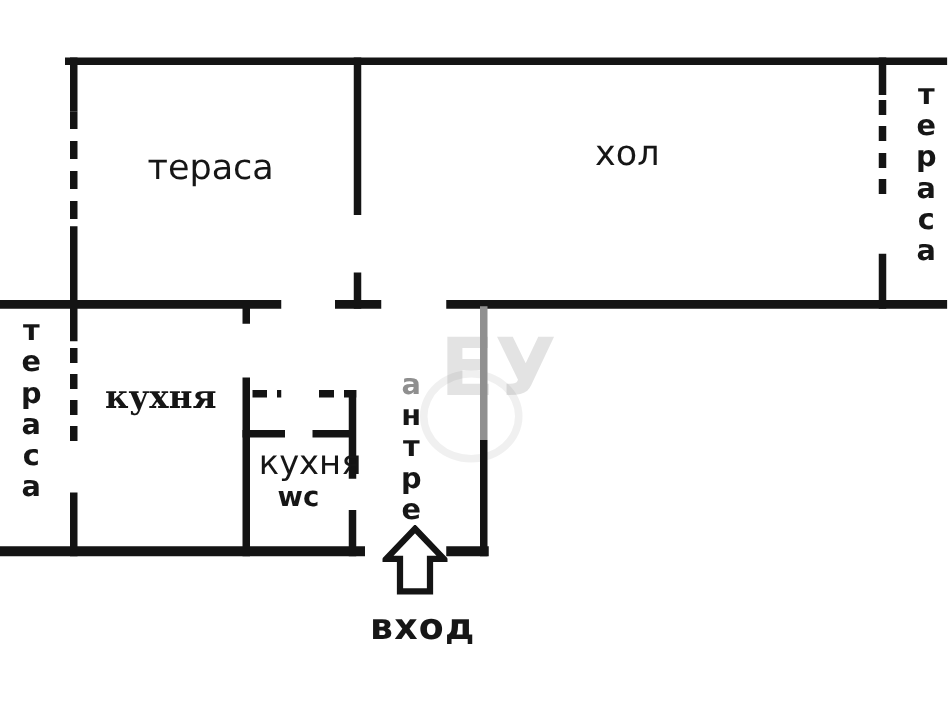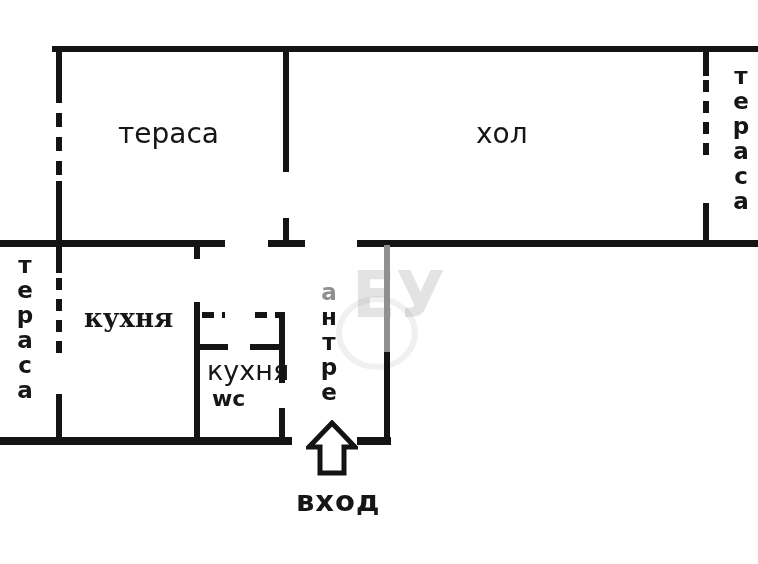--- a/index.html
+++ b/index.html
@@ -69,40 +69,40 @@
   <div class="w" style="left:279px;top:408px;width:6px;height:37px;"></div>
 
   <div class="w-gray" style="left:384px;top:245px;width:6px;height:107px;"></div>
   <div class="w" style="left:384px;top:352px;width:6px;height:93px;"></div>
 
   <div class="w" style="left:0px;top:437px;width:292px;height:8px;"></div>
   <div class="w" style="left:357px;top:437px;width:34px;height:8px;"></div>
 
   <div class="lbl" style="left:118px;top:117px;font-size:28px;">тераса</div>
 
-  <div class="lbl" style="left:476px;top:117px;font-size:28px;font-weight:500;">хол</div>
+  <div class="lbl" style="left:476px;top:106px;font-size:28px;font-weight:500;">хол</div>
 
   <div class="vtext" style="left:729px;top:64px;">
     <span>тераса</span>
   </div>
 
   <div class="vtext" style="left:13px;top:253px;">
     <span>тераса</span>
   </div>
 
   <div class="lbl serif" style="left:84px;top:303px;font-size:26px;font-weight:700;">кухня</div>
 
 
-  <div class="vtext" style="left:317px;top:280px;text-align:center;">
+  <div class="vtext" style="left:317px;top:296px;text-align:center;">
     <span class="faded">а</span><span>нтре</span>
   </div>
 
   <div class="lbl" style="left:207px;top:355px;font-size:27px;">кухня</div>
 
-  <div class="lbl" style="left:212px;top:386px;font-size:22px;font-weight:700;">wc</div>
+  <div class="lbl" style="left:222px;top:386px;font-size:22px;font-weight:700;">wc</div>
 
   <div class="lbl" style="left:296px;top:484px;font-size:29px;font-weight:700;letter-spacing:1px;">вход</div>
 
   <svg style="position:absolute;left:306px;top:420px;" width="52" height="56" viewBox="0 0 52 56">
     <polygon points="26,3 49,27 38,27 38,53 14,53 14,27 3,27" fill="#ffffff" stroke="#141414" stroke-width="5" stroke-linejoin="miter"></polygon>
   </svg>
 
 </div>
 
 </body></html>

